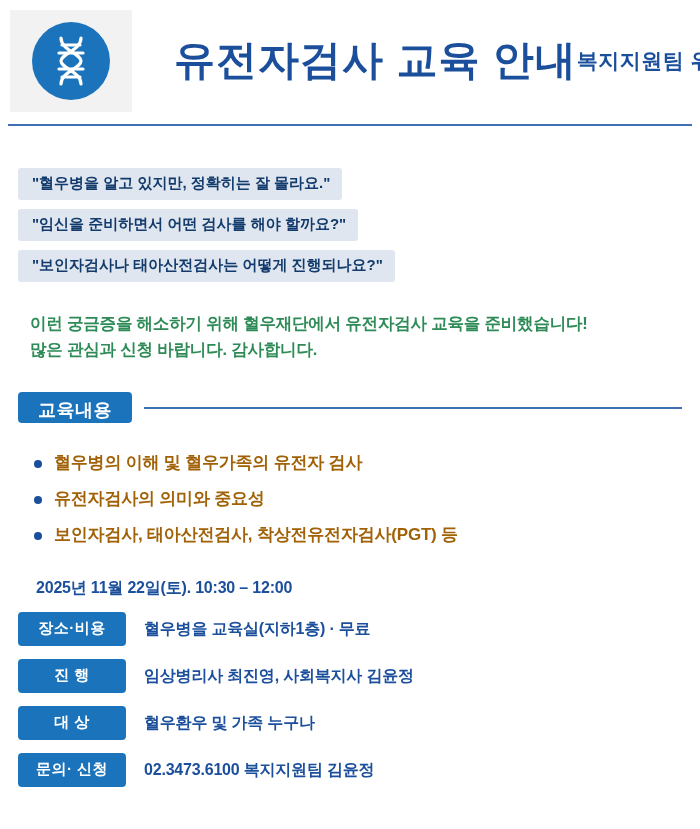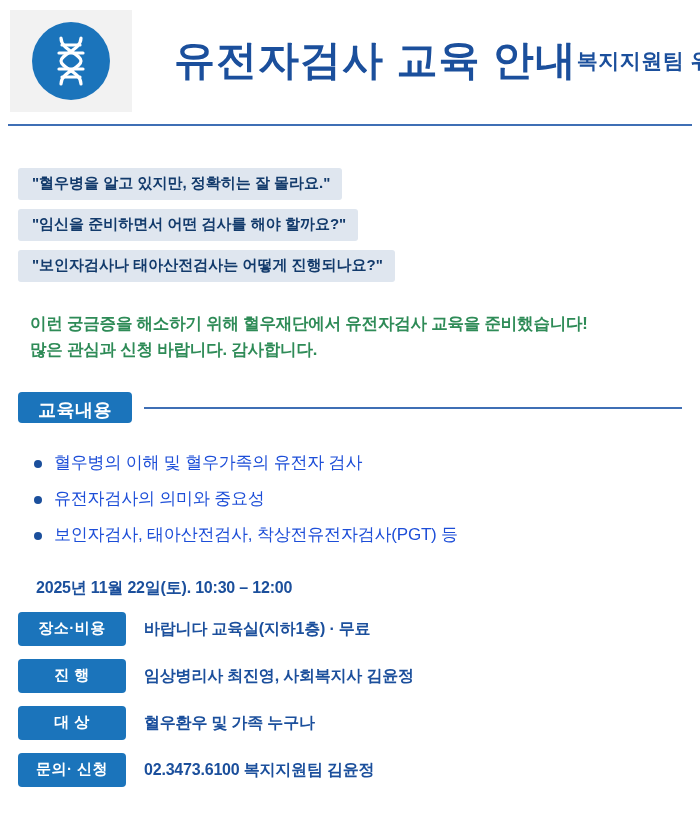--- a/index.html
+++ b/index.html
@@ -154,22 +154,22 @@
   .bullet-dot {
     width: 8px;
     height: 8px;
     border-radius: 50%;
     background: #1b4f9c;
     margin: 8px 12px 0 0;
     flex: 0 0 auto;
   }
   .bullet-text {
     font-size: 17px;
-    font-weight: normal;
-    color: #1d4ed8;
+    font-weight: bold;
+    color: #a16207;
     letter-spacing: -0.2px;
     line-height: 1.3;
   }
 
   
   .info {
     position: absolute;
     left: 18px;
     top: 578px;
     width: 664px;
@@ -258,21 +258,21 @@
       <span class="bullet-text">보인자검사, 태아산전검사, 착상전유전자검사(PGT) 등</span>
     </div>
   </div>
 
   <div class="info">
     <div class="info-row">
       <div class="info-value">2025년 11월 22일(토). 10:30 – 12:00</div>
     </div>
     <div class="info-row">
       <div class="info-label">장소·비용</div>
-      <div class="info-value">바랍니다 교육실(지하1층) · 무료</div>
+      <div class="info-value">혈우병을 교육실(지하1층) · 무료</div>
     </div>
     <div class="info-row">
       <div class="info-label">진      행</div>
       <div class="info-value">임상병리사 최진영, 사회복지사 김윤정</div>
     </div>
     <div class="info-row">
       <div class="info-label">대      상</div>
       <div class="info-value">혈우환우 및 가족 누구나</div>
     </div>
     <div class="info-row">

